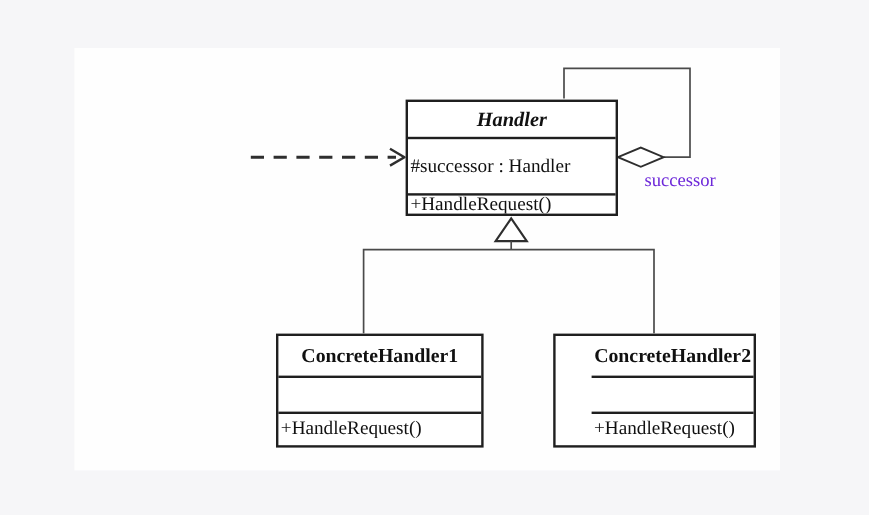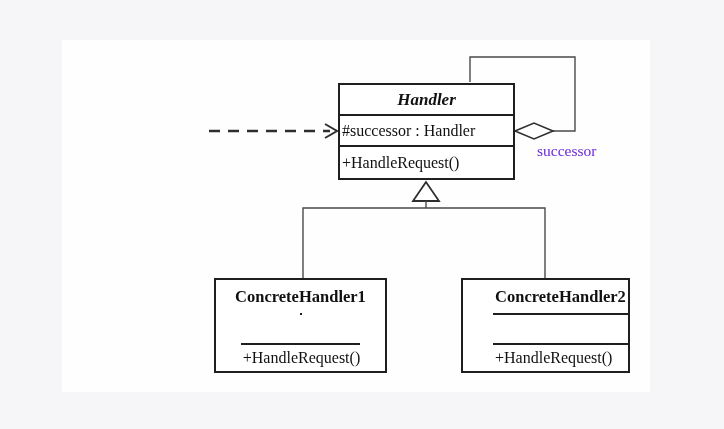--- a/index.html
+++ b/index.html
@@ -56,24 +56,24 @@
     overflow: hidden;
   }
   
   .box-client { left: 73px; top: 82px; width: 134px; height: 100px; }
   .box-client .class-title { height: 36px; }
   .box-client .attrs { height: 30px; }
   .box-client .methods { flex: 1; }
   
   .box-handler { left: 338px; top: 83px; width: 177px; height: 97px; justify-content: flex-end; }
   .box-handler .class-title { height: 29px; }
-  .box-handler .attrs { height: 31px; }
+  .box-handler .attrs { height: 47px; }
   .box-handler .methods { flex: 1; }
   
-  .box-ch1 { left: 214px; top: 278px; width: 173px; height: 95px; align-items: center; }
+  .box-ch1 { left: 230px; top: 278px; width: 173px; height: 95px; }
   .box-ch2 { left: 461px; top: 278px; width: 169px; height: 95px; padding-left: 30px; }
   .box-ch1 .class-title, .box-ch2 .class-title { height: 33px; font-size: 16.5px; }
   .box-ch1 .attrs, .box-ch2 .attrs { height: 30px; }
   .box-ch1 .methods, .box-ch2 .methods { flex: 1; }
   .edge-label {
     position: absolute;
     left: 537px; top: 142px;
     font-size: 15.5px;
     color: #6d28d9;
   }

